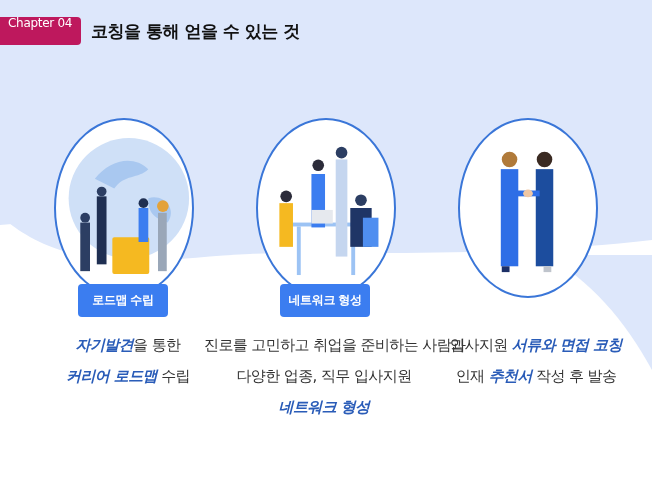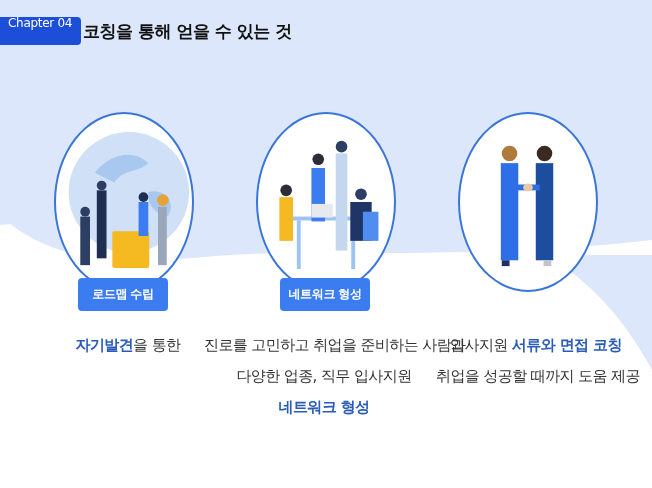--- a/index.html
+++ b/index.html
@@ -5,40 +5,40 @@
   * { box-sizing: border-box; margin: 0; padding: 0; }
   html, body { width: 652px; height: 488px; overflow: hidden; }
   body {
     position: relative;
     background: #ffffff;
     font-family: "DejaVu Sans", "Liberation Sans", sans-serif;
   }
   .bg { position: absolute; left: 0; top: 0; width: 652px; height: 488px; z-index: 0; }
   .header { position: absolute; left: 0; top: 17px; height: 28px; display: flex; align-items: center; z-index: 2; }
   .chapter-badge {
-    background: #1d4ed8; color: #fff; font-size: 12px; height: 28px;
+    background: #be185d; color: #fff; font-size: 12px; height: 28px;
     padding: 0 9px 16px 8px; display: flex; align-items: center;
     border-radius: 0 4px 4px 0; letter-spacing: -0.3px;
   }
-  .page-title { margin-left: 2px; font-size: 17px; font-weight: bold; color: #111; letter-spacing: -0.5px; }
+  .page-title { margin-left: 10px; font-size: 17px; font-weight: bold; color: #111; letter-spacing: -0.5px; }
 
-  .card { position: absolute; top: 112px; width: 140px; height: 200px; z-index: 2; }
+  .card { position: absolute; top: 118px; width: 140px; height: 200px; z-index: 2; }
   .oval {
     position: absolute; left: 0; top: 0; width: 140px; height: 180px;
     border-radius: 50%; border: 2px solid #3a76d8; background: #fff; overflow: hidden;
   }
   .oval svg { width: 100%; height: 100%; display: block; }
   .card-button {
     position: absolute; left: 24px; top: 166px; width: 90px; height: 33px;
     background: #3b7df0; color: #fff; font-size: 12px; font-weight: bold;
     border-radius: 4px; display: flex; align-items: center; justify-content: center;
     border: none; letter-spacing: -0.3px;
   }
   .desc { position: absolute; top: 330px; text-align: center; font-size: 15px; color: #333; line-height: 31px; letter-spacing: -0.6px; z-index: 2; white-space: nowrap; }
-  .desc .hl { color: #2a5cb8; font-weight: bold; }
+  .desc .hl { color: #2a5cb8; font-weight: bold; font-style: italic; }
 </style>
 </head>
 <body>
 
 <svg class="bg" viewBox="0 0 652 488" preserveAspectRatio="none">
   <rect x="0" y="0" width="652" height="488" fill="#ffffff"></rect>
   <path d="M0,0 H652 V240 C600,246 540,250 470,252 C380,254 300,252 250,254 C190,256 130,270 60,250 C30,240 10,225 0,215 Z" fill="#dde7fb"></path>
   <path d="M0,0 H652 V70 H0 Z" fill="#dde7fb"></path>
   <path d="M545,255 C590,280 625,320 652,370 V255 Z" fill="#dde7fb"></path>
   <path d="M0,110 C40,170 80,200 120,215 L0,225 Z" fill="#dde7fb"></path>
@@ -100,24 +100,25 @@
       <rect x="58" y="72" width="24" height="6" fill="#2e6ee6"></rect>
       <ellipse cx="70" cy="75" rx="5" ry="4" fill="#f0c7a4"></ellipse>
       <rect x="43" y="150" width="8" height="6" fill="#1c2f66"></rect>
       <rect x="86" y="150" width="8" height="6" fill="#bfc4cc"></rect>
     </svg>
   </div>
 </div>
 
 <div class="desc" style="left:44px; width:168px;">
   <div><span class="hl">자기발견</span><span>을 통한</span></div>
+  <div><span class="hl">커리어 로드맵</span><span> 수립</span></div>
 </div>
 
 <div class="desc" style="left:204px; width:240px;">
   <div>진로를 고민하고 취업을 준비하는 사람과</div>
   <div>다양한 업종, 직무 입사지원</div>
   <div><span class="hl">네트워크 형성</span></div>
 </div>
 
 <div class="desc" style="left:436px; width:200px;">
   <div><span>입사지원 </span><span class="hl">서류와 면접 코칭</span></div>
-  <div>취업을 성공할 때까지 도움 제공</div>
+  <div><span>인재 </span><span class="hl">추천서</span><span> 작성 후 발송</span></div>
 </div>
 
 </body></html>

